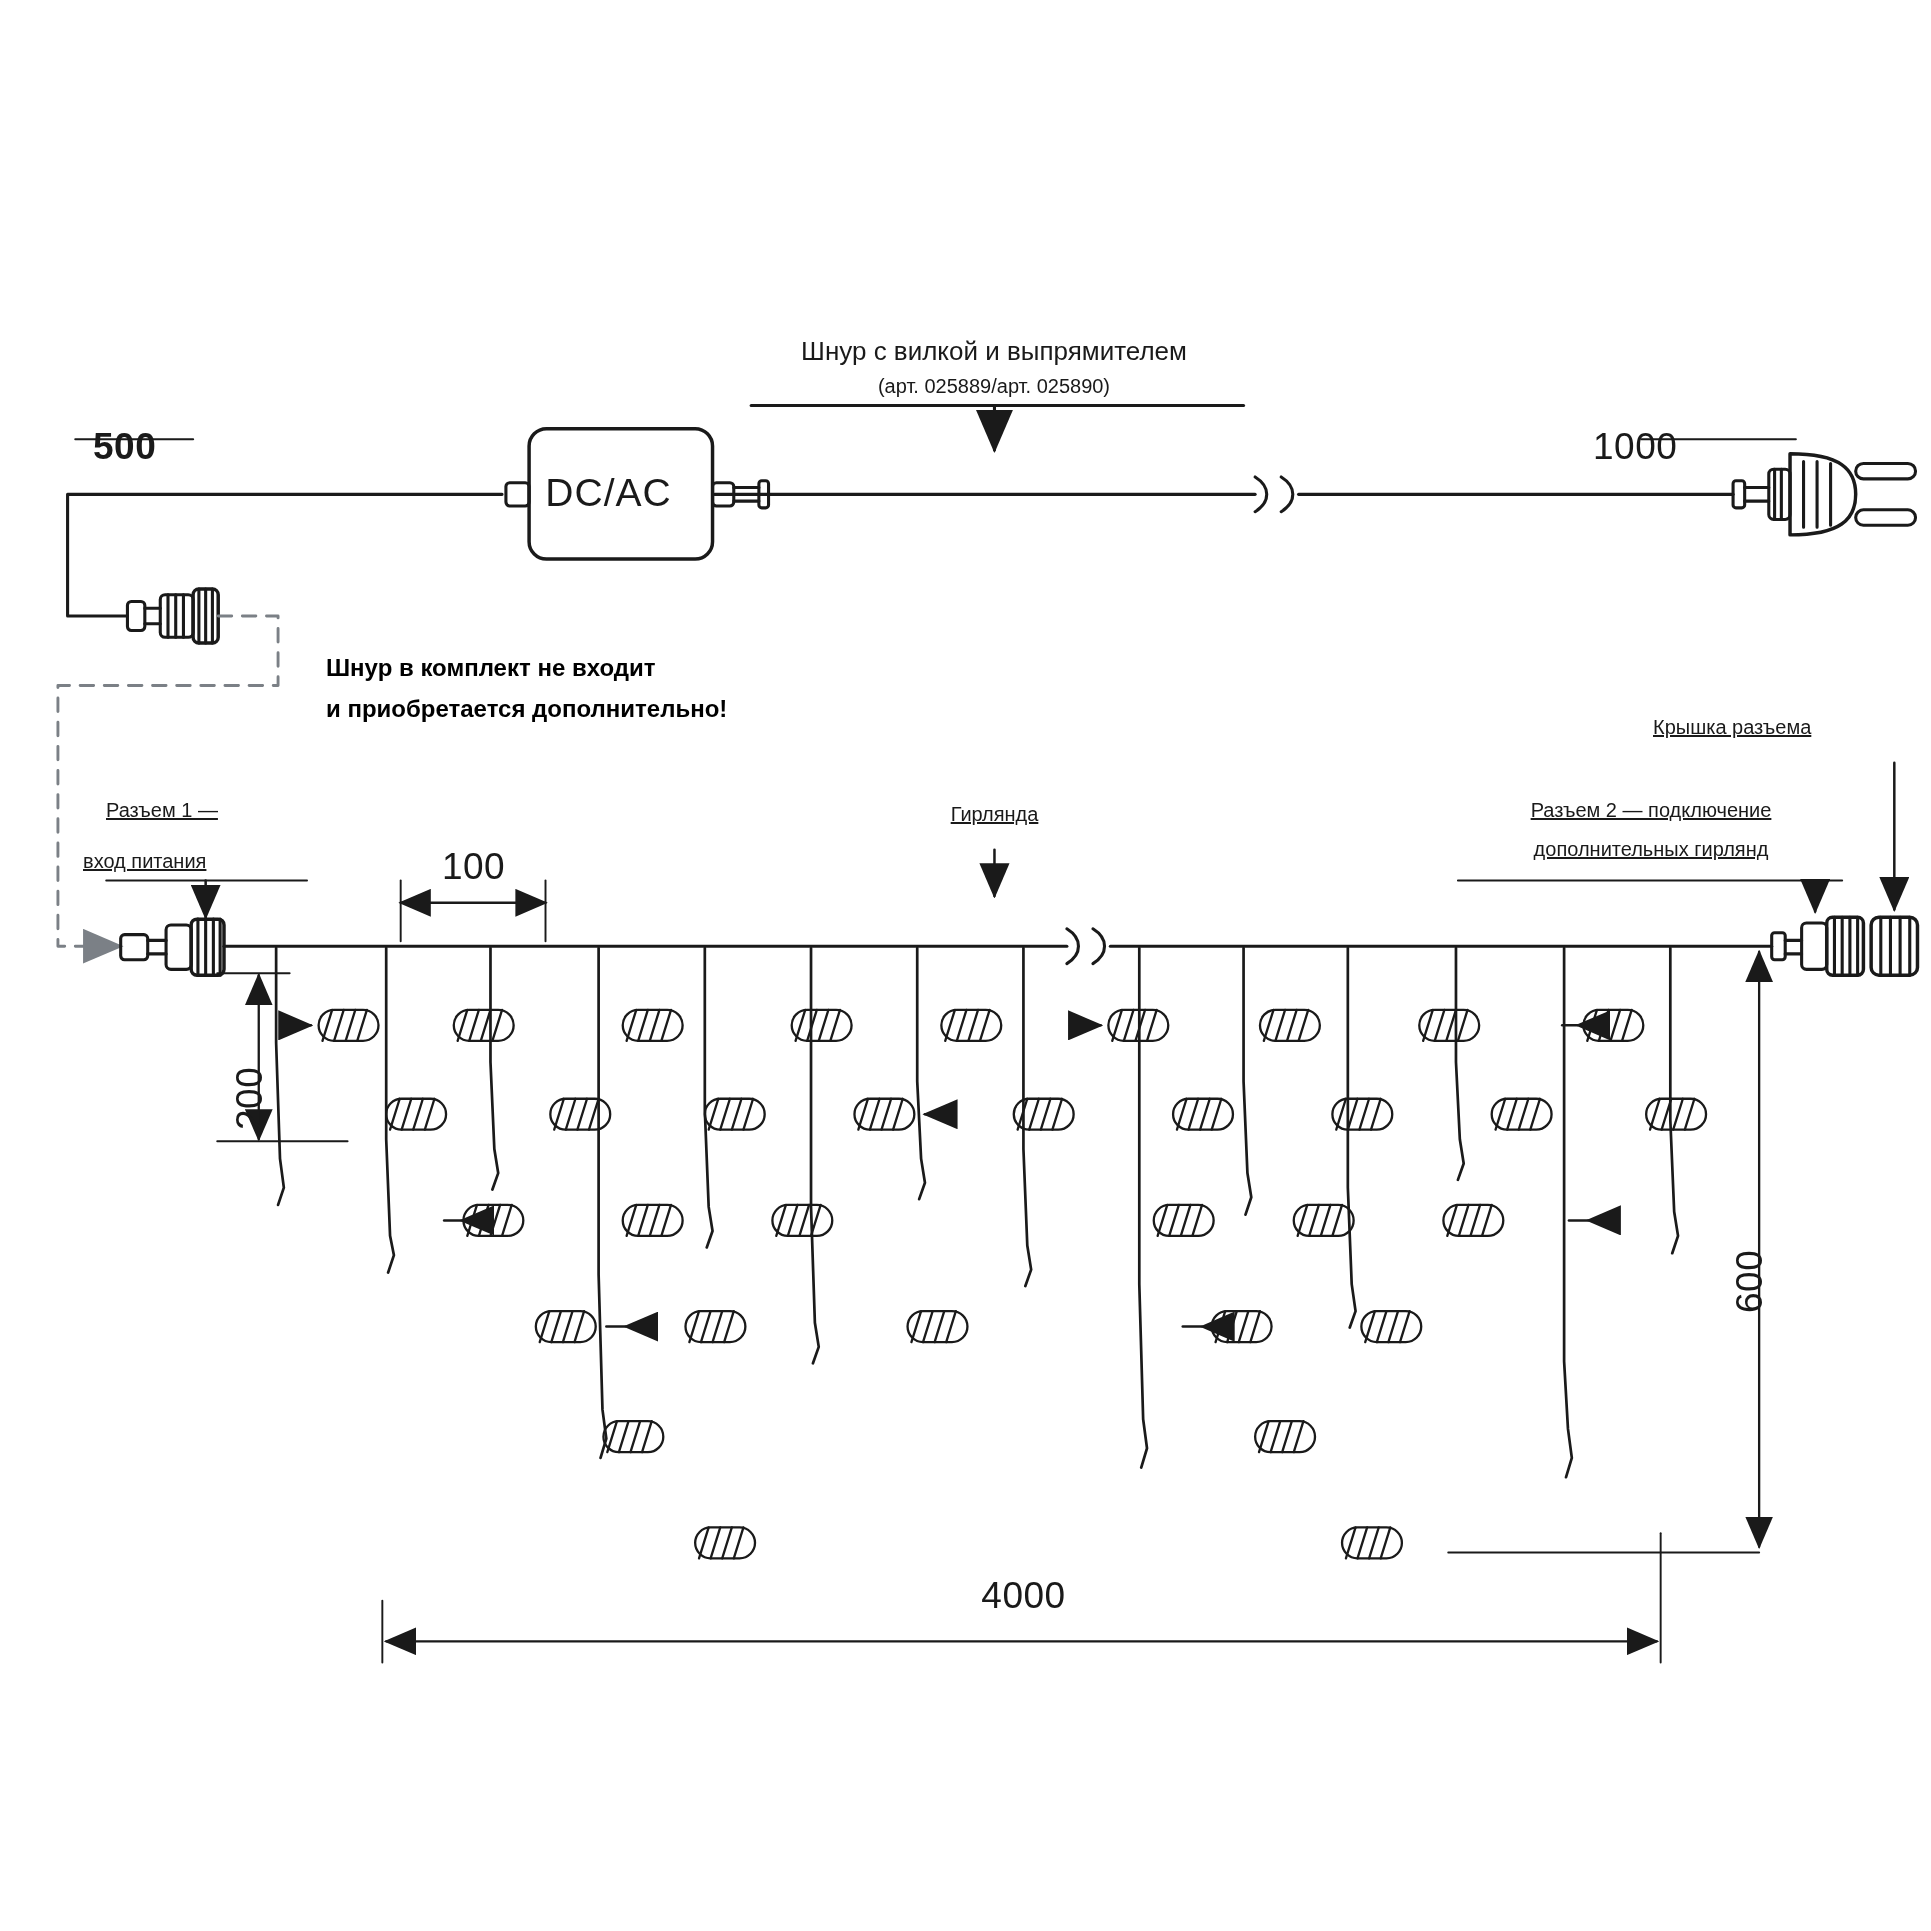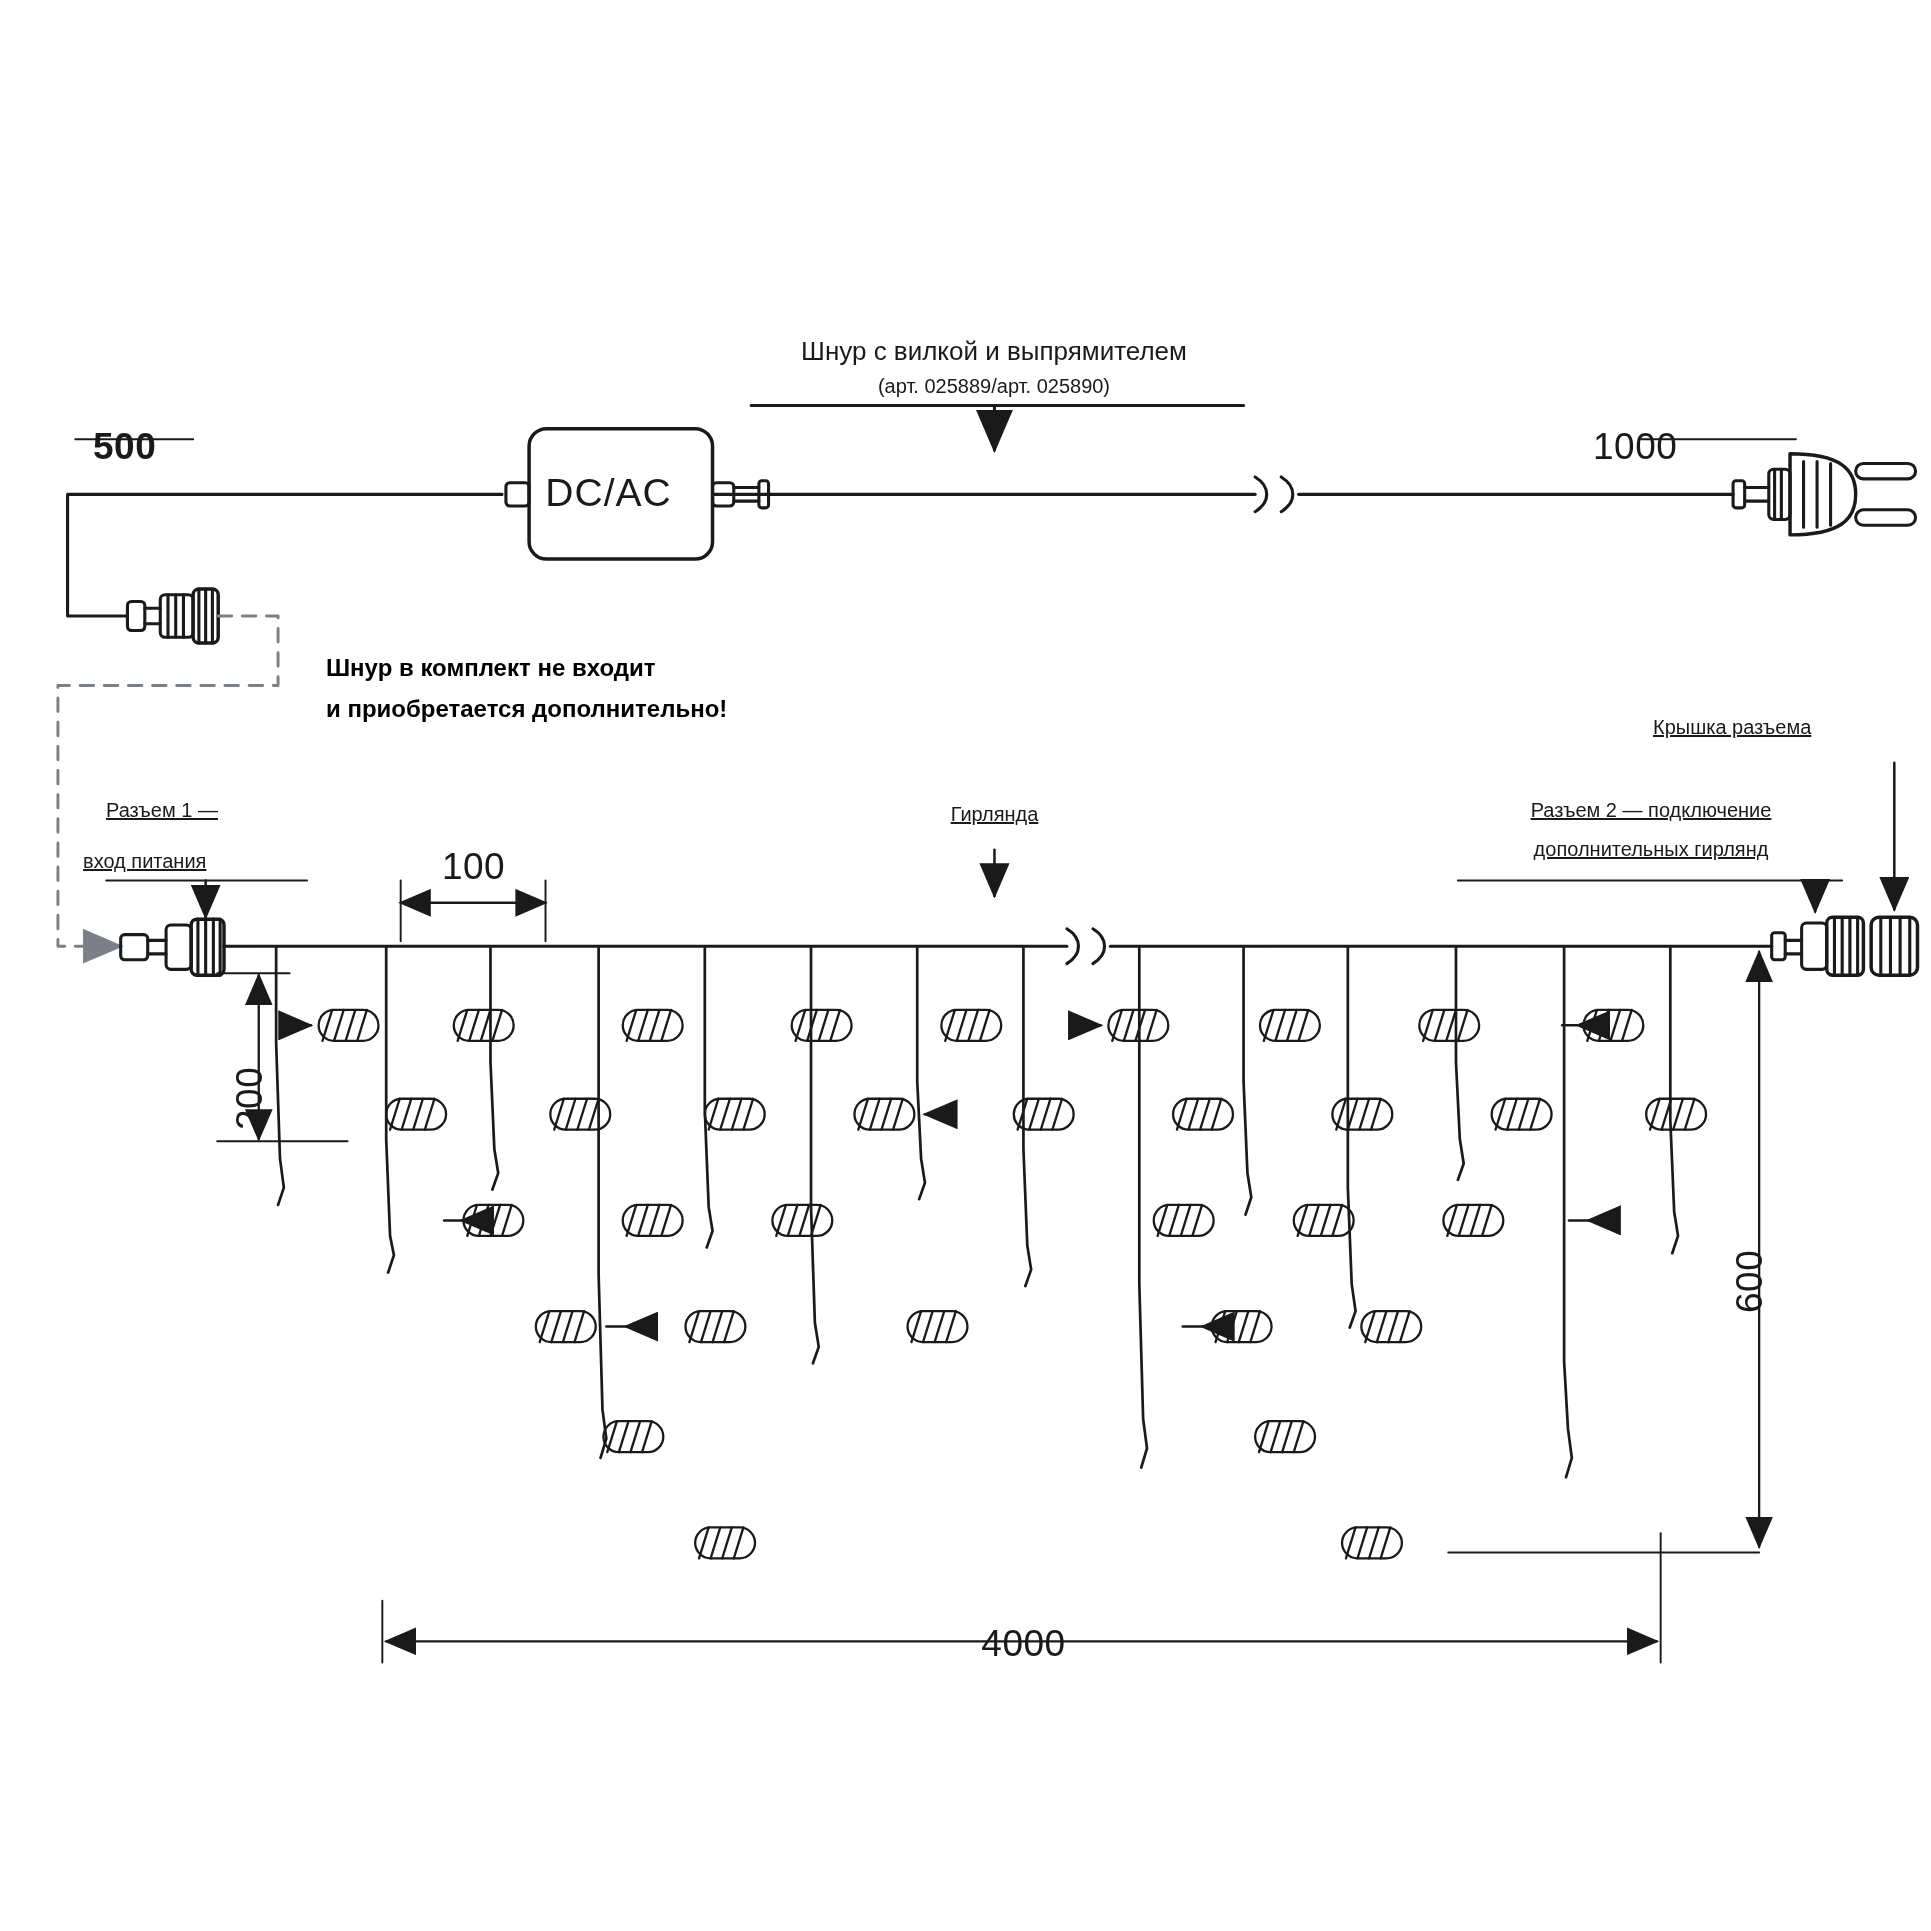--- a/index.html
+++ b/index.html
@@ -416,16 +416,16 @@
   <div class="lbl cap center" style="left:1448px; top:838px; width:406px;">дополнительных гирлянд</div>
 
   <div class="lbl cap" style="left:1653px; top:716px;">Крышка разъема</div>
 
   <div class="lbl dim center" style="left:401px; top:845px; width:145px;">100</div>
 
   <div class="lbl dim vert" style="left:228px; top:1130px;">200</div>
 
   <div class="lbl dim vert" style="left:1728px; top:1313px;">600</div>
 
-  <div class="lbl dim center" style="left:869px; top:1574px; width:309px;margin-top:48px;">4000</div>
+  <div class="lbl dim center" style="left:869px; top:1574px; width:309px;">4000</div>
 
 </div>
 
 
 </body></html>

